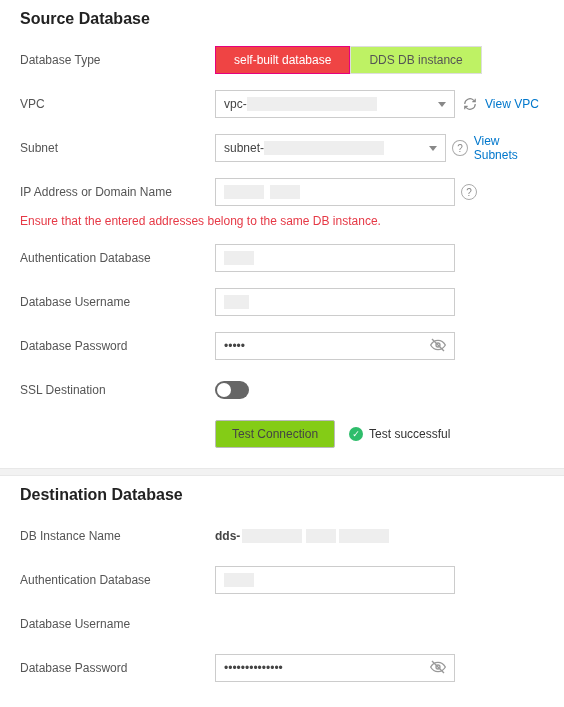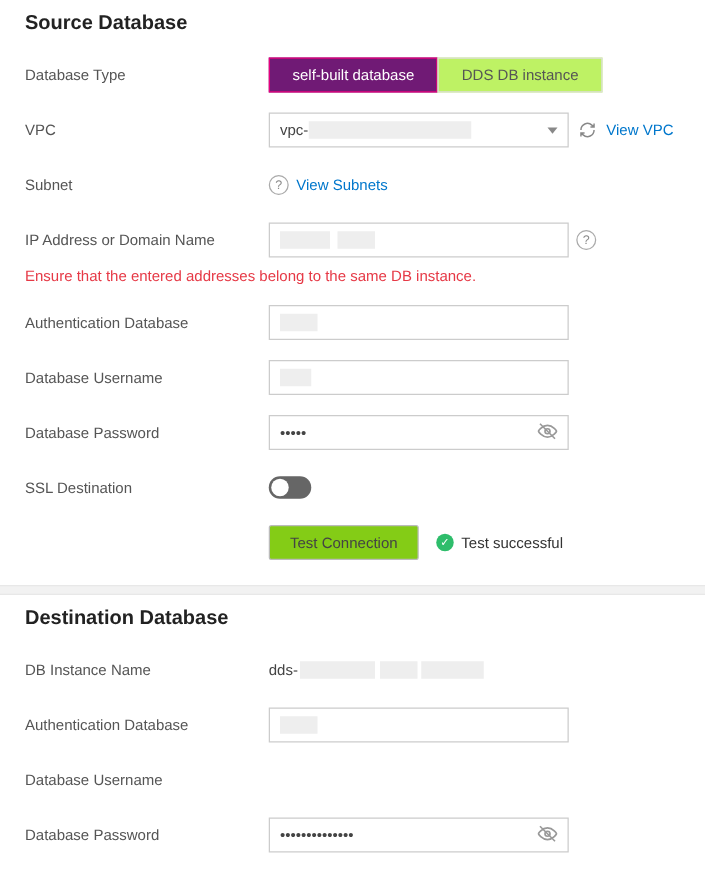--- a/index.html
+++ b/index.html
@@ -46,21 +46,21 @@
       font-size: 12px;
       border: 1px solid #ddd;
       background: #bef264;
       cursor: pointer;
       display: flex;
       align-items: center;
       justify-content: center;
       color: #555;
     }
     .btn-toggle.active {
-      background: #701a75;
+      background: #ef4444;
       border-color: #e6007e;
       color: #fff;
     }
     .select-input, .text-input {
       height: 28px;
       border: 1px solid #ccc;
       padding: 0 8px;
       font-size: 12px;
       background: #fff;
       color: #444;
@@ -185,20 +185,21 @@
       height: 8px;
       background: #f2f2f2;
       border-top: 1px solid #e8e8e8;
       border-bottom: 1px solid #e8e8e8;
     }
     .static-value {
       color: #444;
       font-size: 12px;
       display: flex;
       align-items: center;
+      font-weight: bold;
     }
   </style>
 </head>
 <body>
 
 <div class="section">
   <div class="section-title">Source Database</div>
 
   <div class="form-row">
     <div class="form-label">Database Type</div>
@@ -222,20 +223,24 @@
             <path d="M3 12a9 9 0 0 1 15-6.7L21 8M21 3v5h-5M21 12a9 9 0 0 1-15 6.7L3 16M3 21v-5h5"></path>
           </svg>
       </span>
       <a class="link">View VPC</a>
     </div>
   </div>
 
   <div class="form-row">
     <div class="form-label">Subnet</div>
     <div class="form-control-area">
+      <div class="select-input">
+        <span><span>subnet-</span><span class="redacted" style="width:120px"></span></span>
+        <span class="caret"></span>
+      </div>
       <span class="help-icon">?</span>
       <a class="link">View Subnets</a>
     </div>
   </div>
 
   <div class="form-row">
     <div class="form-label">IP Address or Domain Name</div>
     <div class="form-control-area">
       <div class="text-input">
         <span class="redacted" style="width:40px;margin-right:6px"></span>

